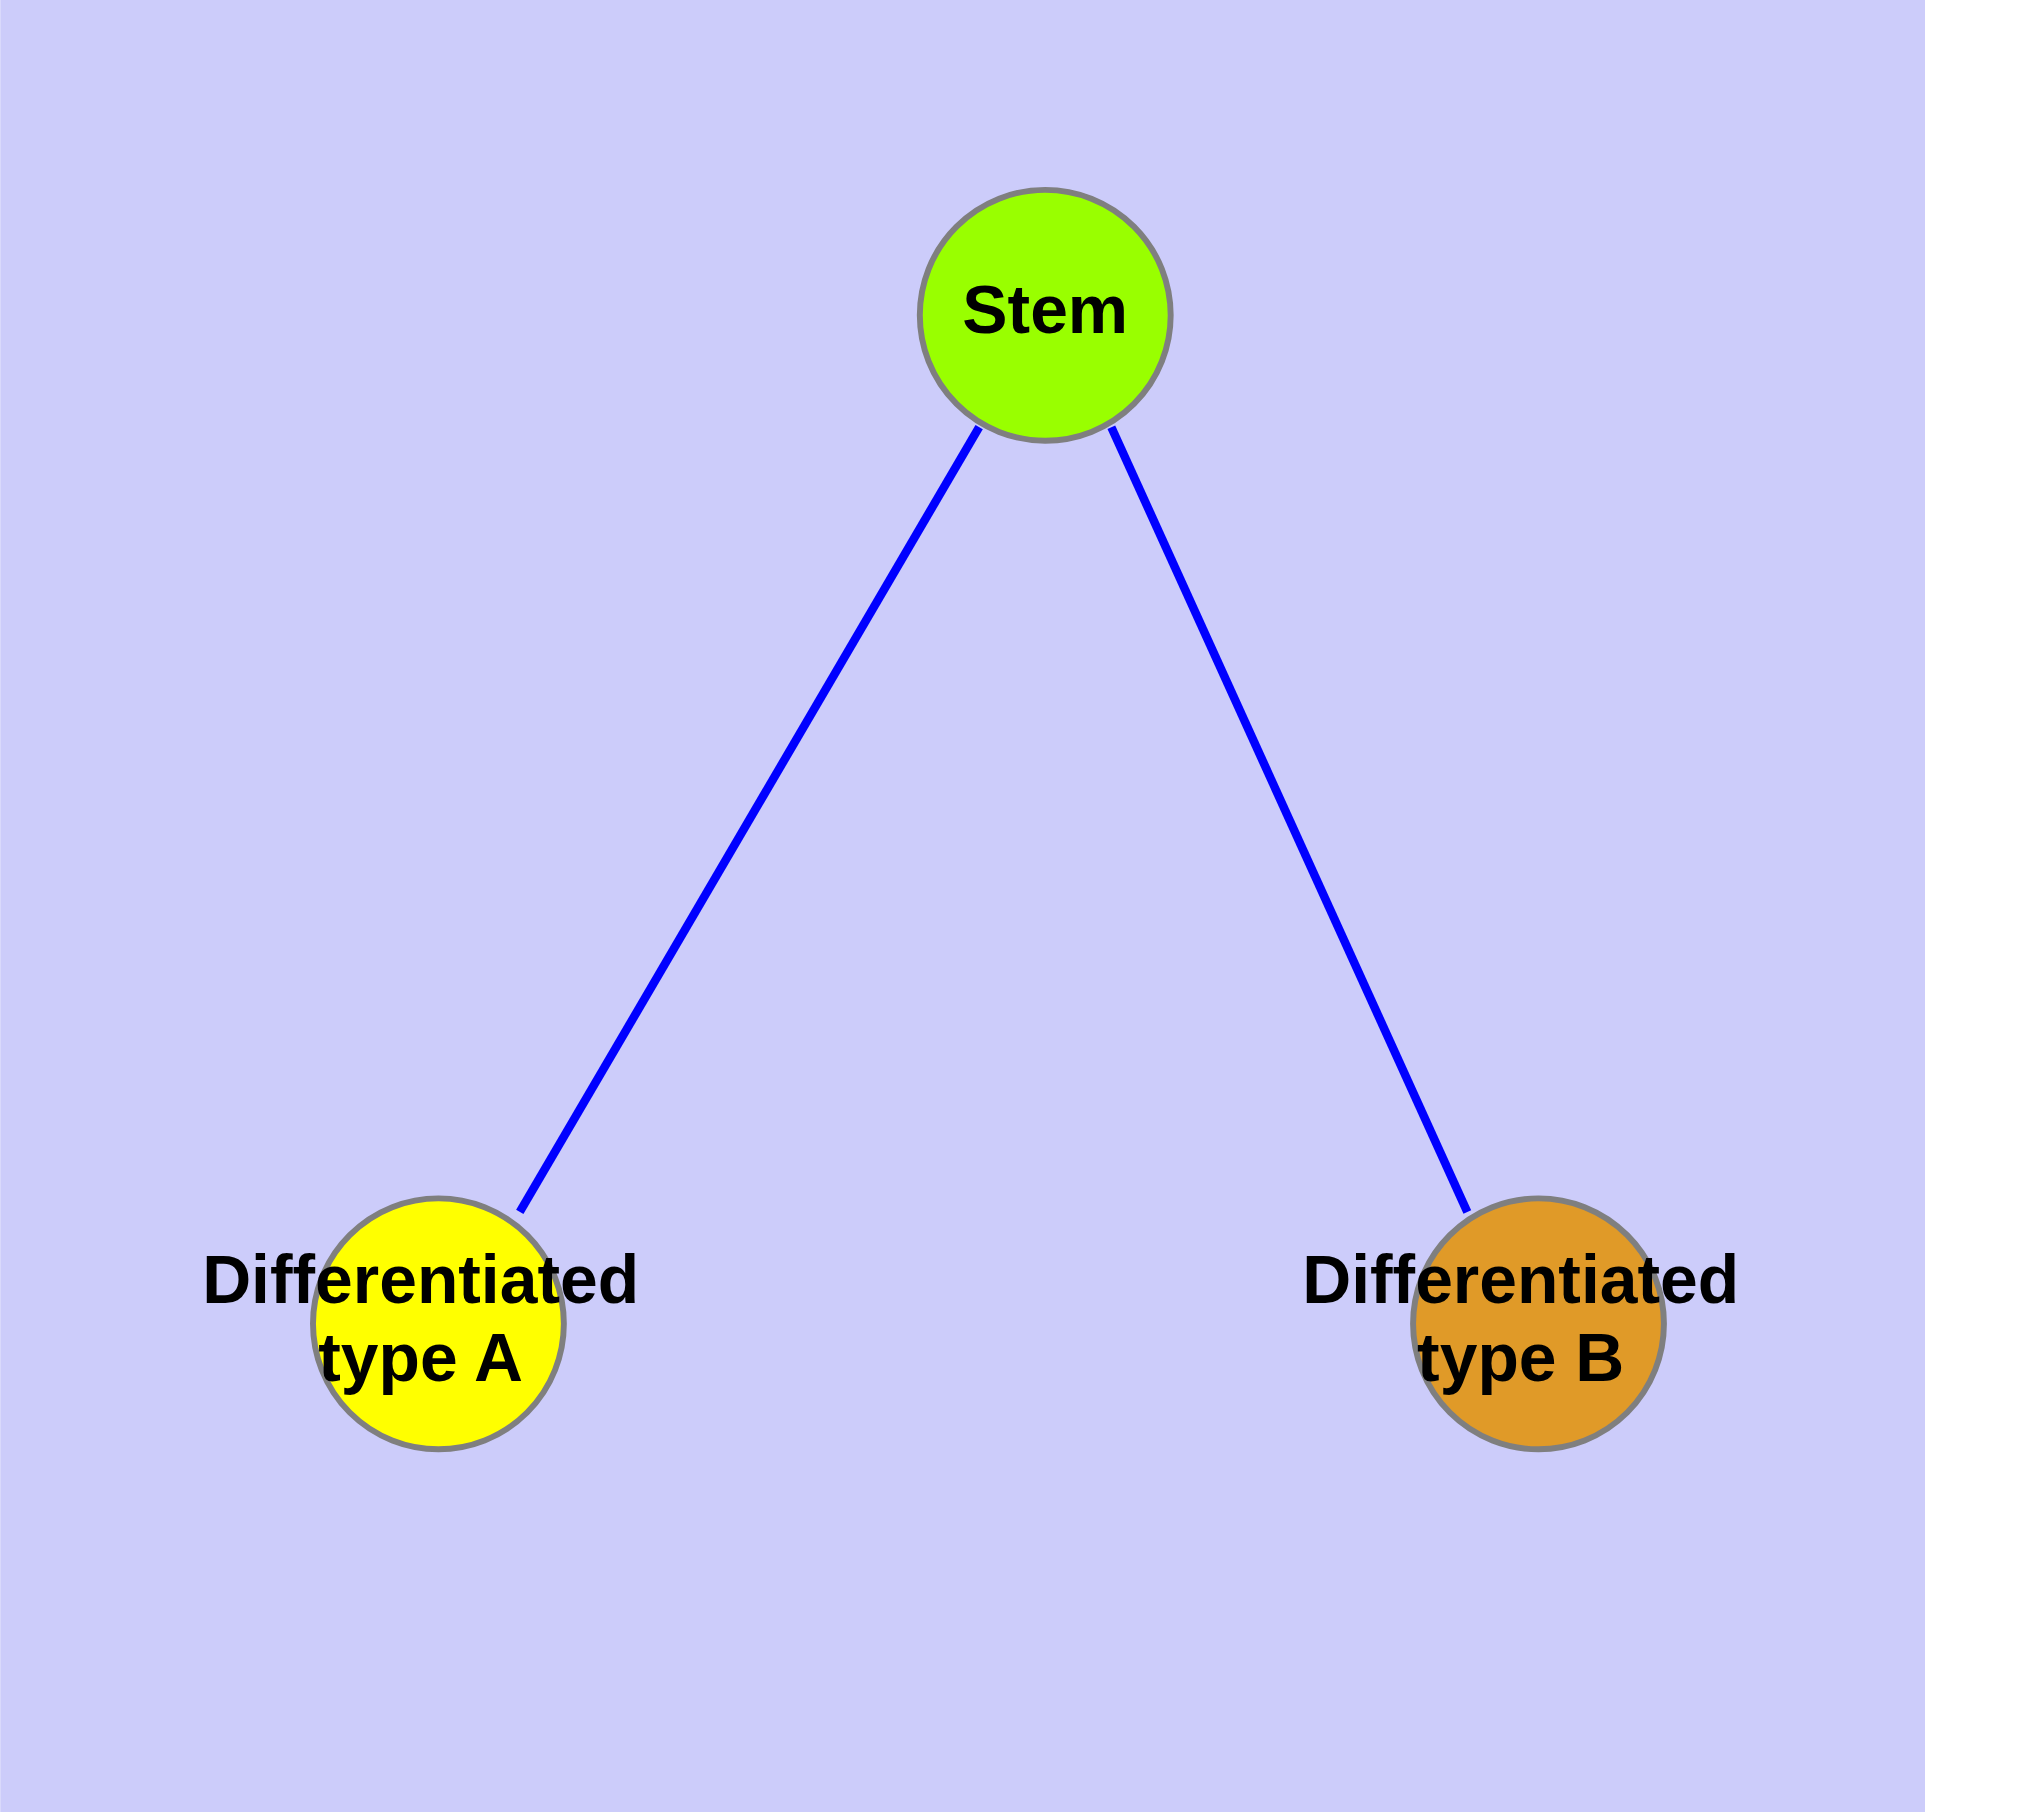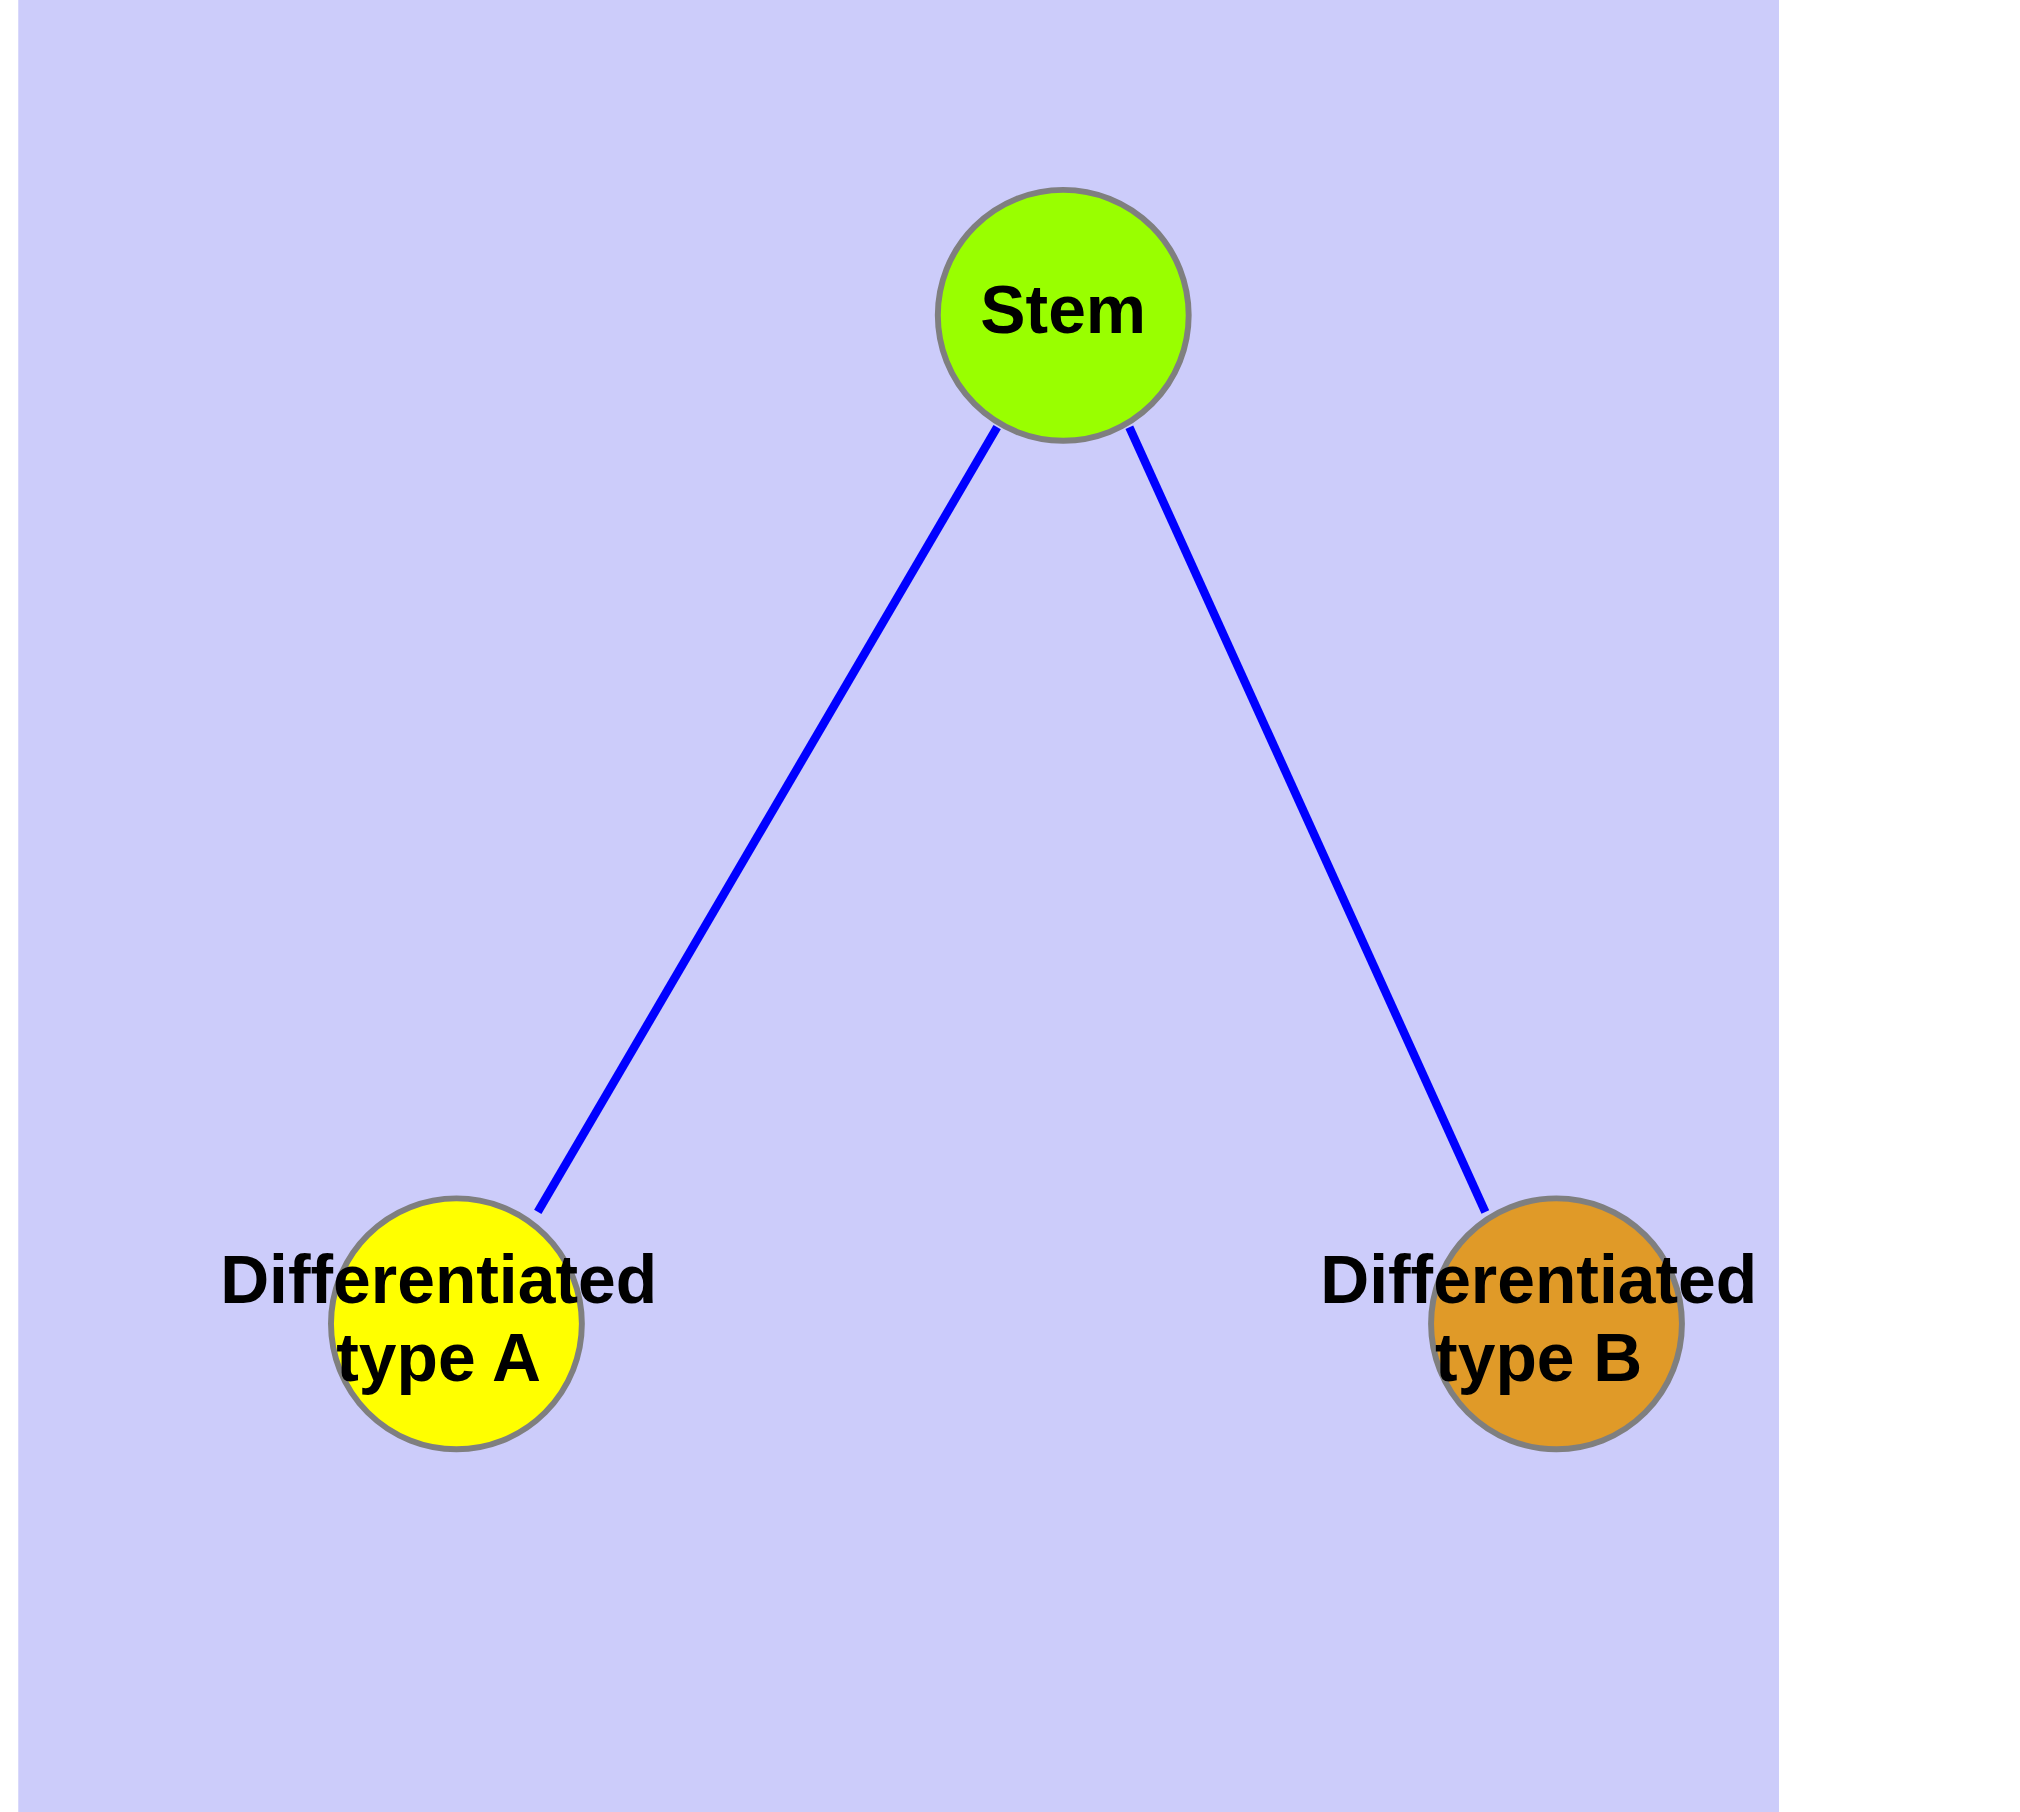--- a/index.html
+++ b/index.html
@@ -26,21 +26,21 @@
     font-family: "Liberation Sans", sans-serif;
     font-weight: bold;
     fill: #000000;
     text-anchor: middle;
     dominant-baseline: middle;
   }
 </style>
 </head>
 <body>
 
-<div id="canvas" style="width: 1761px; height: 1812px; margin-left: 18px;">
+<div id="canvas" style="width: 1925px; height: 1812px;">
   <svg id="graph-svg" viewBox="0 0 2384 2138" style="width: 2021px; height: 1812px;">
 
     <rect id="bg-rect" x="0" y="0" width="2384" height="2138" fill="#ccccfa"></rect>
 
     <g id="edges-group">
       <line id="edge-0" x1="1155" y1="504" x2="613" y2="1430" stroke="#0000ff" stroke-width="10" stroke-linecap="butt"></line>
       <line id="edge-1" x1="1311" y1="504" x2="1731" y2="1430" stroke="#0000ff" stroke-width="10" stroke-linecap="butt"></line>
     </g>
 
     <g id="nodes-group">

